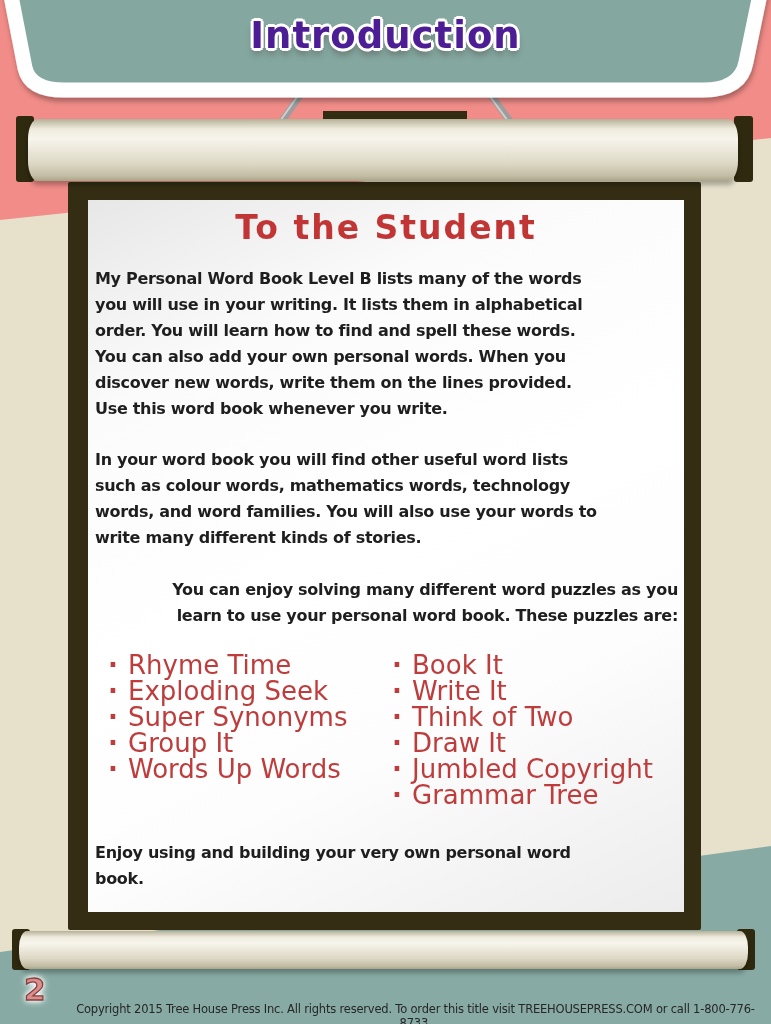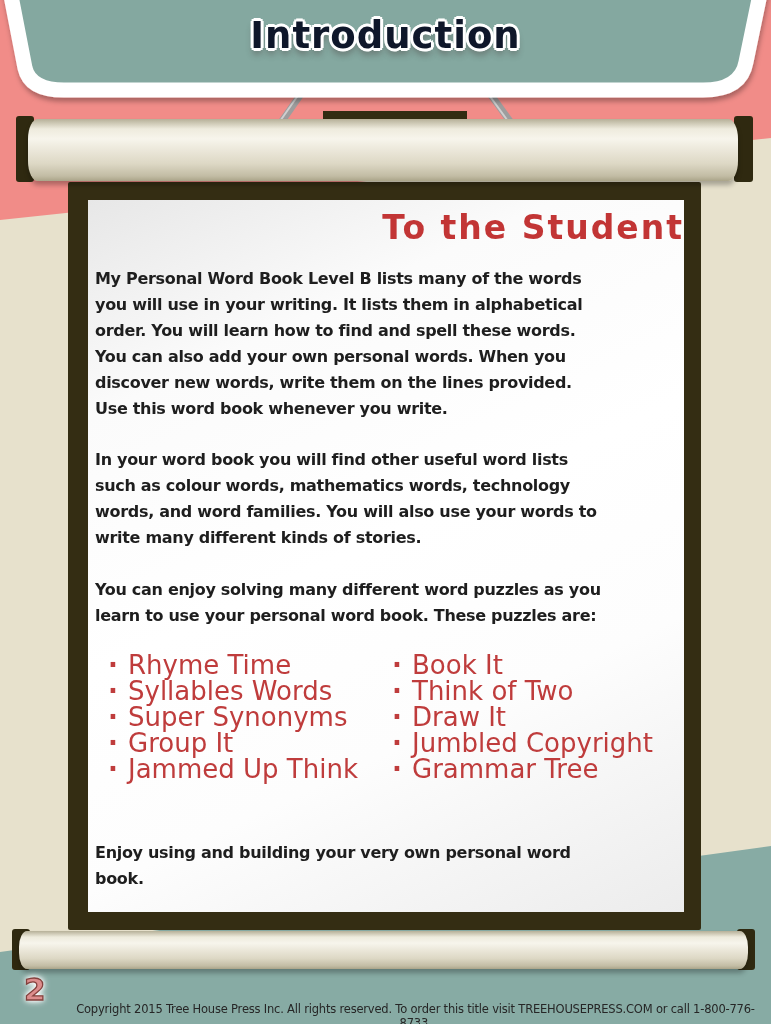--- a/index.html
+++ b/index.html
@@ -5,21 +5,21 @@
   html,body{margin:0;padding:0;}
   body{width:771px;height:1024px;position:relative;overflow:hidden;
        background:#e7e1cc;font-family:"DejaVu Sans","Liberation Sans",sans-serif;}
 
   
   .bg-shapes{position:absolute;left:0;top:0;z-index:0;}
 
   
   .banner-title{position:absolute;left:0;top:14px;width:771px;margin:0;
     text-align:center;font-size:37px;font-weight:bold;letter-spacing:1px;
-    color:#0f172a;z-index:2;
+    color:#4c1d95;z-index:2;
     text-shadow:
       -3px 0 0 #fff, 3px 0 0 #fff, 0 -3px 0 #fff, 0 3px 0 #fff,
       -2px -2px 0 #fff, 2px -2px 0 #fff, -2px 2px 0 #fff, 2px 2px 0 #fff,
       0 6px 7px rgba(60,40,40,.45);}
 
   
   .hang-tab{position:absolute;left:323px;top:111px;width:144px;height:11px;
     background:#322c12;z-index:1;}
   .cap{position:absolute;background:#2f2910;border-radius:3px;z-index:1;}
   .cap.tl{left:16px;top:116px;width:18px;height:66px;}
@@ -34,28 +34,28 @@
   .roller.bottom{left:19px;top:931px;width:729px;height:38px;border-radius:8px/16px;}
 
   .scroll-body{position:absolute;left:68px;top:182px;width:633px;height:748px;
     background:#342d13;z-index:2;border-radius:2px;}
   .paper{position:absolute;left:88px;top:200px;width:596px;height:712px;z-index:2;
     background:linear-gradient(155deg,#e7e7e7 0%,#fbfbfb 22%,#ffffff 48%,
       #fdfdfd 70%,#ececec 100%);}
 
   
   .paper-title{position:absolute;left:0;top:8px;width:100%;margin:0;
-    text-align:right;font-size:33px;font-weight:bold;letter-spacing:2px;
+    text-align:center;font-size:33px;font-weight:bold;letter-spacing:2px;
     color:#c23535;}
   .para{position:absolute;left:7px;right:6px;margin:0;
     font-size:16px;line-height:25.9px;letter-spacing:-0.3px;color:#1e1e1e;
     white-space:pre-line;font-weight:bold;}
   .para.p1{top:66px;}
   .para.p2{top:247px;}
-  .para.p3{top:377px;}
+  .para.p3{top:377px;text-align:right;}
   .para.closing{top:640px;}
 
   .puzzle-list{position:absolute;top:453px;margin:0;padding:0;list-style:none;}
   .puzzle-list.left{left:18px;}
   .puzzle-list.right{left:302px;}
   .puzzle-list li{position:relative;padding-left:22px;margin:0;
     font-size:26px;line-height:25.9px;font-weight:500;color:#bf3c3c;
     white-space:nowrap;}
   .puzzle-list li::before{content:"·";position:absolute;left:2px;top:0;
     font-weight:bold;color:#bf3c3c;}
@@ -108,27 +108,28 @@
 Use this word book whenever you write.</p>
   <p class="para p2">In your word book you will find other useful word lists
 such as colour words, mathematics words, technology
 words, and word families. You will also use your words to
 write many different kinds of stories.</p>
   <p class="para p3">You can enjoy solving many different word puzzles as you
 learn to use your personal word book. These puzzles are:</p>
 
   <ul class="puzzle-list left">
     <li>Rhyme Time</li>
-    <li>Syllables Words</li>
+    <li>Exploding Seek</li>
     <li>Super Synonyms</li>
     <li>Group It</li>
-    <li>Jammed Up Think</li>
+    <li>Words Up Words</li>
   </ul>
   <ul class="puzzle-list right">
     <li>Book It</li>
+    <li>Write It</li>
     <li>Think of Two</li>
     <li>Draw It</li>
     <li>Jumbled Copyright</li>
     <li>Grammar Tree</li>
   </ul>
 
   <p class="para closing">Enjoy using and building your very own personal word
 book.</p>
 </div>
 

